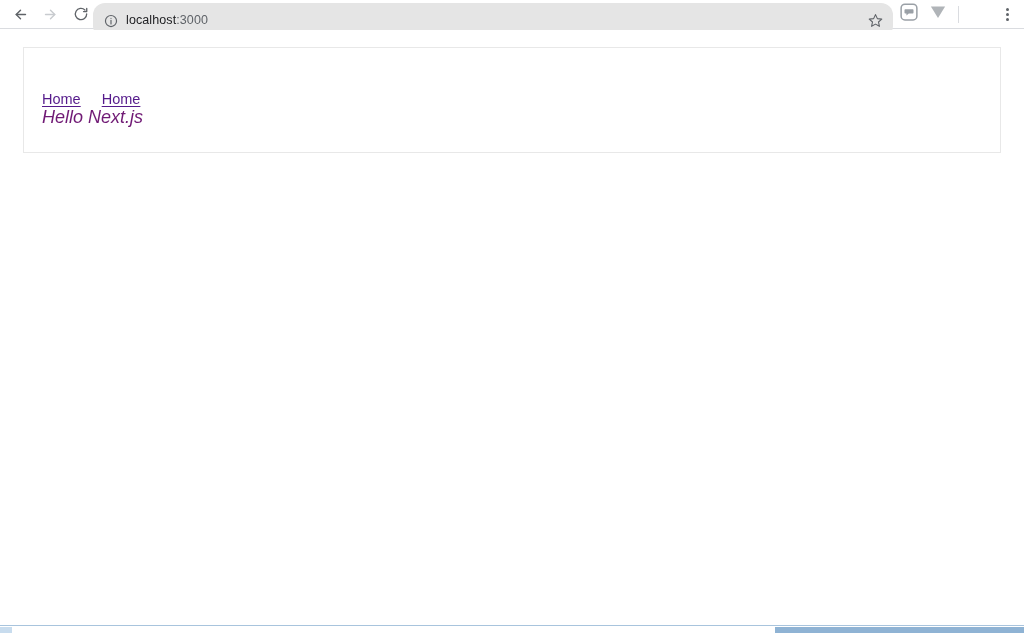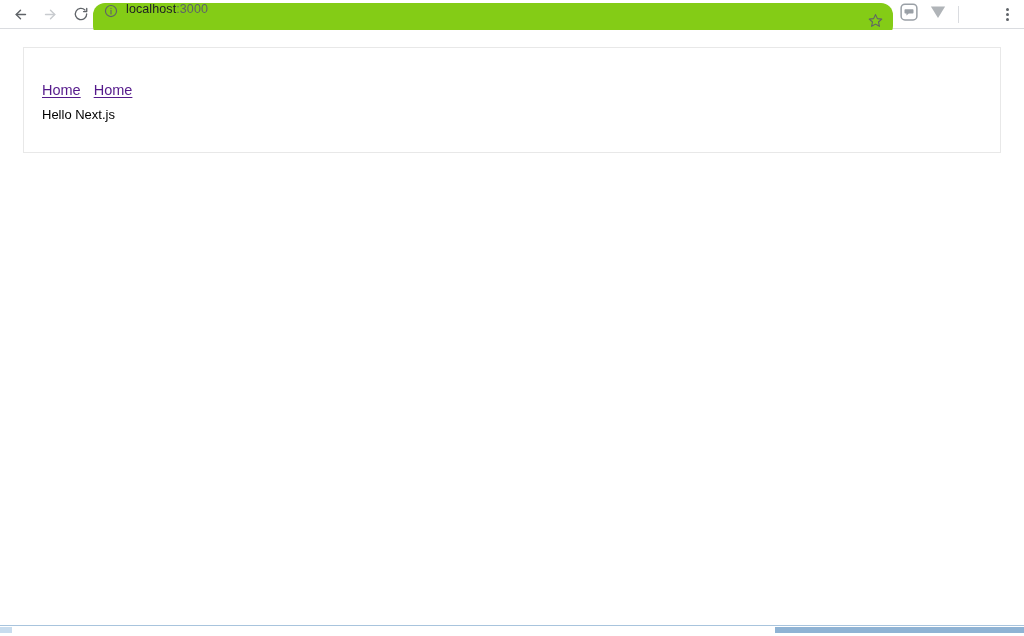--- a/index.html
+++ b/index.html
@@ -44,23 +44,24 @@
   .nav-back  { margin-left: 6px; }
   .nav-fwd   { margin-left: 2px; }
   .nav-rel   { margin-left: 3px; }
 
   .omnibox {
     position: absolute;
     left: 93px;
     top: 3px;
     width: 800px;
     height: 35px;
-    background: #84cc16;
+    background: #e5e5e5;
     border-radius: 12px;
     display: flex;
+    align-items: center;
     box-sizing: border-box;
   }
   .omni-info {
     width: 15px;
     height: 15px;
     margin-left: 10px;
     flex: 0 0 auto;
     display: flex;
     align-items: center;
     justify-content: center;
@@ -146,41 +147,42 @@
     width: 978px;
     height: 106px;
     border: 1px solid #e8e8e8;
     background: #ffffff;
     box-sizing: border-box;
   }
 
   .nav-links {
     position: absolute;
     left: 18px;
-    top: 35px;
+    top: 44px;
     display: flex;
     align-items: flex-start;
-    gap: 13px;
+    gap: 21px;
   }
   .nav-link {
     font-size: 14.5px;
     color: #551a8b;
     text-decoration: underline;
     text-underline-offset: 2px;
     line-height: 1;
     cursor: pointer;
   }
 
   .hello-text {
     position: absolute;
     left: 18px;
     top: 60px;
-    font-size: 13px;
-    color: #000000;
+    font-size: 18px;
+    color: #701a75;
     line-height: 1;
+    font-style: italic;
   }
 
   
   .hscrollbar {
     position: absolute;
     left: 0;
     top: 625px;
     width: 1024px;
     height: 11px;
     background: #ffffff;

